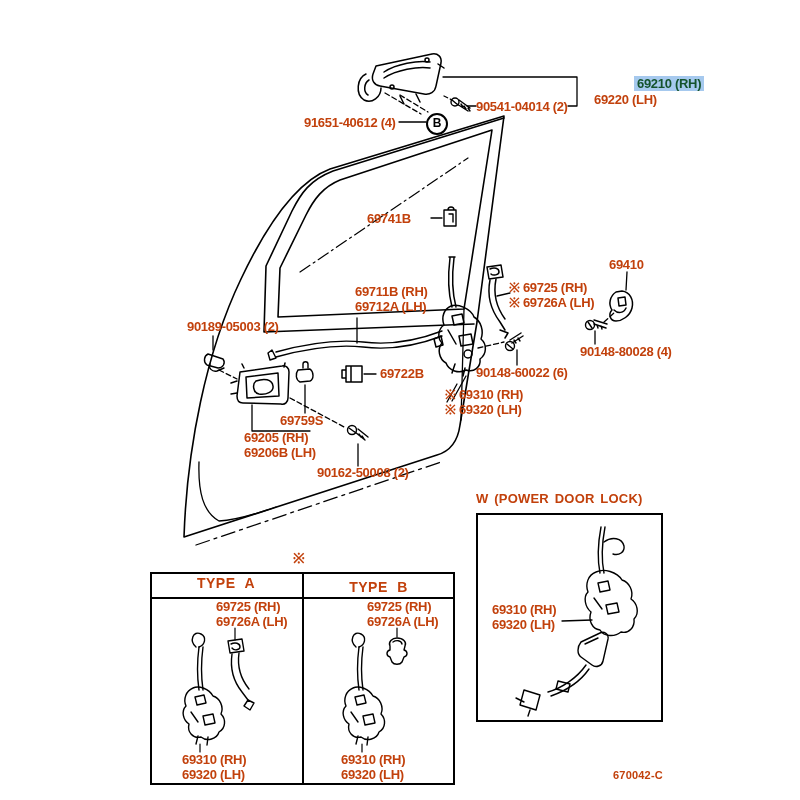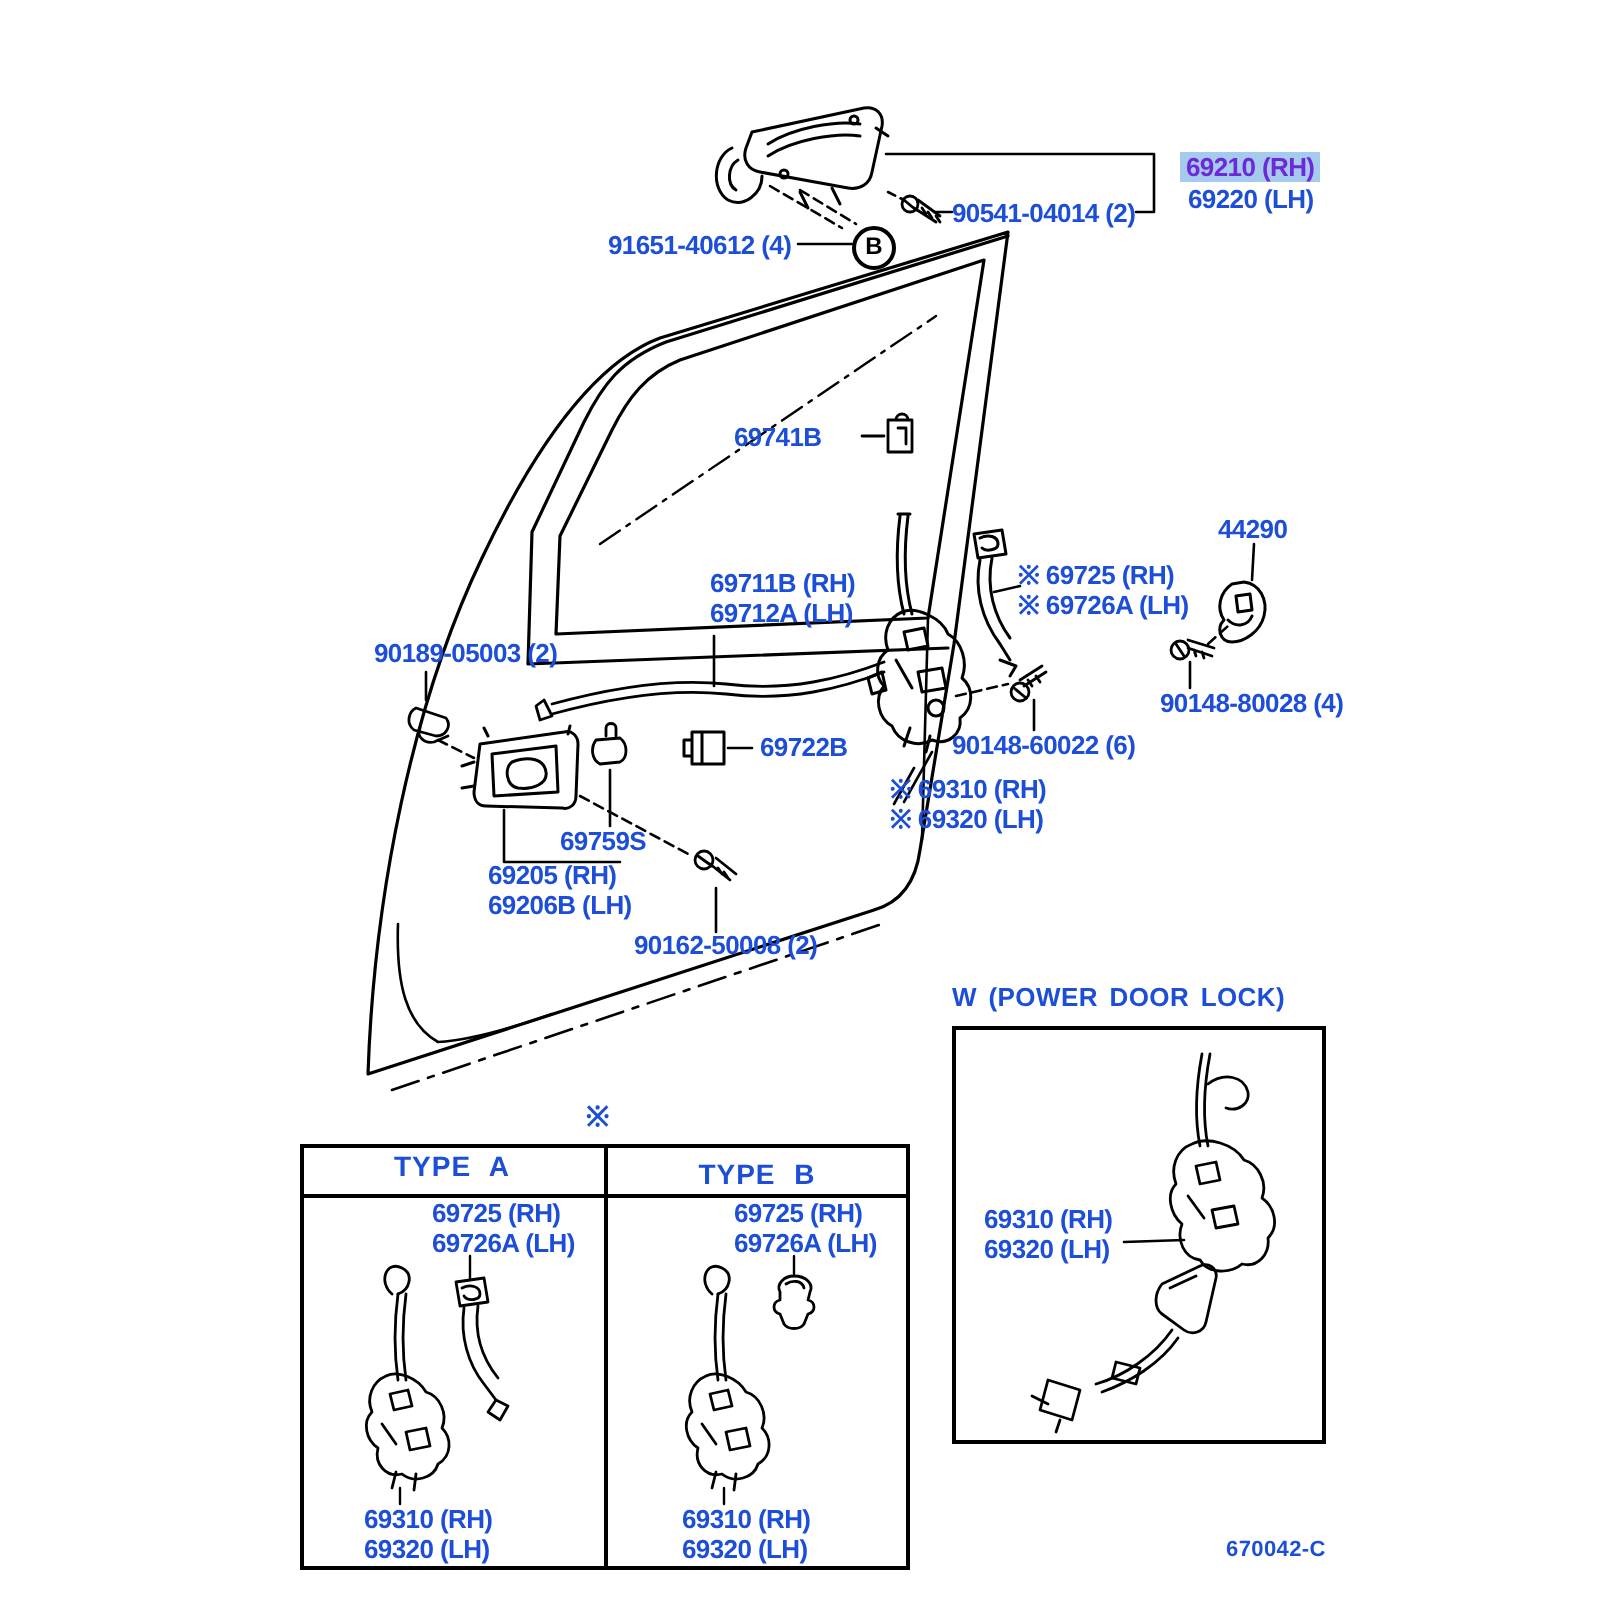--- a/index.html
+++ b/index.html
@@ -1,21 +1,21 @@
 <!DOCTYPE html>
 <html><head>
 <meta charset="utf-8">
 <style>
   html,body{margin:0;padding:0;background:#fff;}
   #canvas{position:relative;width:800px;height:800px;background:#ffffff;overflow:hidden;
           font-family:"Liberation Sans",sans-serif;}
   #lineart{position:absolute;left:0;top:0;}
   .lbl{position:absolute;font-weight:bold;font-size:13px;line-height:15px;
-       letter-spacing:-0.3px;color:#1d4ed8;white-space:pre-line;}
-  .hl{background:#a6c9ee;color:#6d28d9;padding:0 3px;}
+       letter-spacing:-0.3px;color:#c2410c;white-space:pre-line;}
+  .hl{background:#a6c9ee;color:#14532d;padding:0 3px;margin-left:44px;}
   .circ{position:absolute;width:18px;height:18px;border:2px solid #000;border-radius:50%;
         text-align:center;font-weight:bold;font-size:12px;line-height:17px;letter-spacing:0;}
   .box{position:absolute;border:2px solid #000;}
   .vdiv{position:absolute;width:0;border-left:2px solid #000;}
   .hdiv{position:absolute;height:0;border-top:2px solid #000;}
   .hdr{text-align:center;letter-spacing:0.5px;word-spacing:5px;font-size:14px;}
   .star{font-size:14px;letter-spacing:0;}
   .doc{font-size:11px;letter-spacing:0.2px;margin-left:20px;}
   .ptitle{letter-spacing:0.2px;word-spacing:2px;}
 </style>
@@ -176,21 +176,21 @@
   <div class="lbl" style="left:594px;top:92px;text-align:center;">69220 (LH)</div>
   <div class="lbl" style="left:476px;top:99px;">90541-04014 (2)</div>
   <div class="lbl" style="left:304px;top:115px;">91651-40612 (4)</div>
   <div class="circ" style="left:426px;top:113px;">B</div>
   <div class="lbl" style="left:367px;top:211px;">69741B</div>
   <div class="lbl" style="left:342px;top:284px;margin-left:13px;">69711B (RH)
 69712A (LH)</div>
   <div class="lbl" style="left:187px;top:319px;text-align:center;">90189-05003 (2)</div>
   <div class="lbl" style="left:509px;top:280px;">※ 69725   (RH)
 ※ 69726A (LH)</div>
-  <div class="lbl" style="left:609px;top:257px;">44290</div>
+  <div class="lbl" style="left:609px;top:257px;">69410</div>
   <div class="lbl" style="left:580px;top:344px;">90148-80028 (4)</div>
   <div class="lbl" style="left:476px;top:365px;">90148-60022 (6)</div>
   <div class="lbl" style="left:380px;top:366px;">69722B</div>
   <div class="lbl" style="left:405px;top:387px;margin-left:40px;">※ 69310 (RH)
 ※ 69320 (LH)</div>
   <div class="lbl" style="left:280px;top:413px;">69759S</div>
   <div class="lbl" style="left:244px;top:430px;">69205   (RH)
 69206B (LH)</div>
   <div class="lbl" style="left:317px;top:465px;">90162-50008 (2)</div>
 

